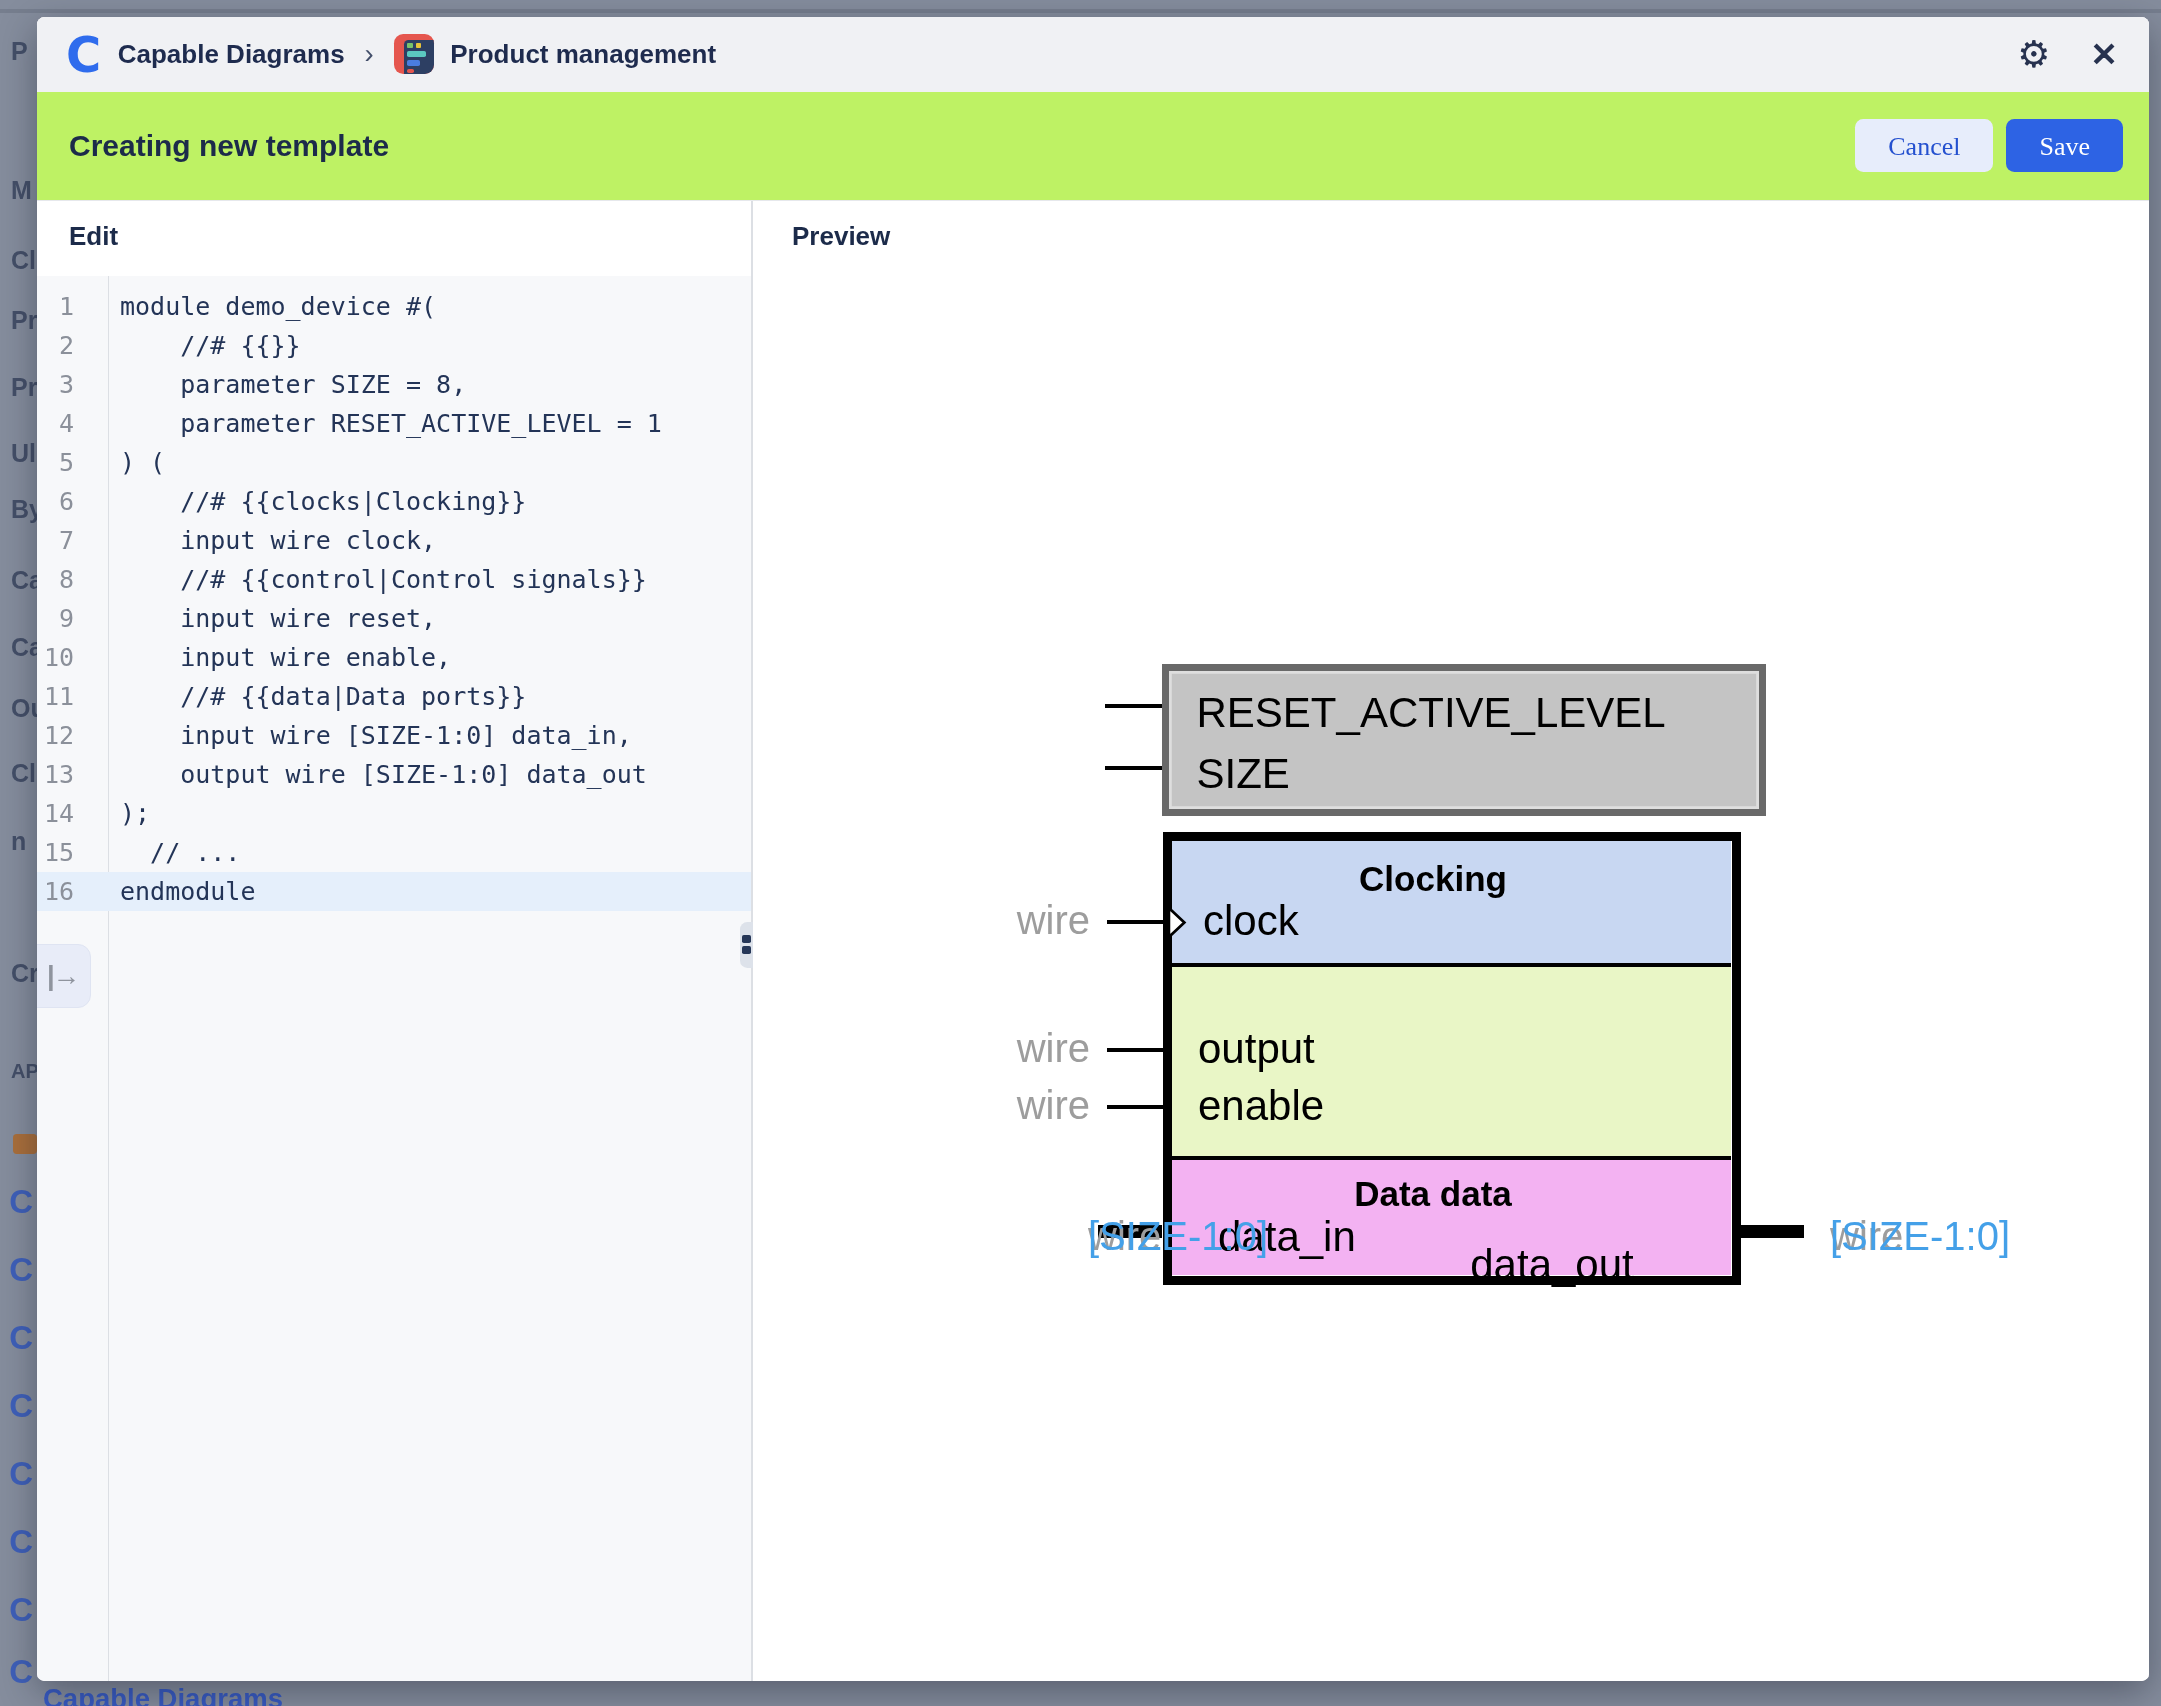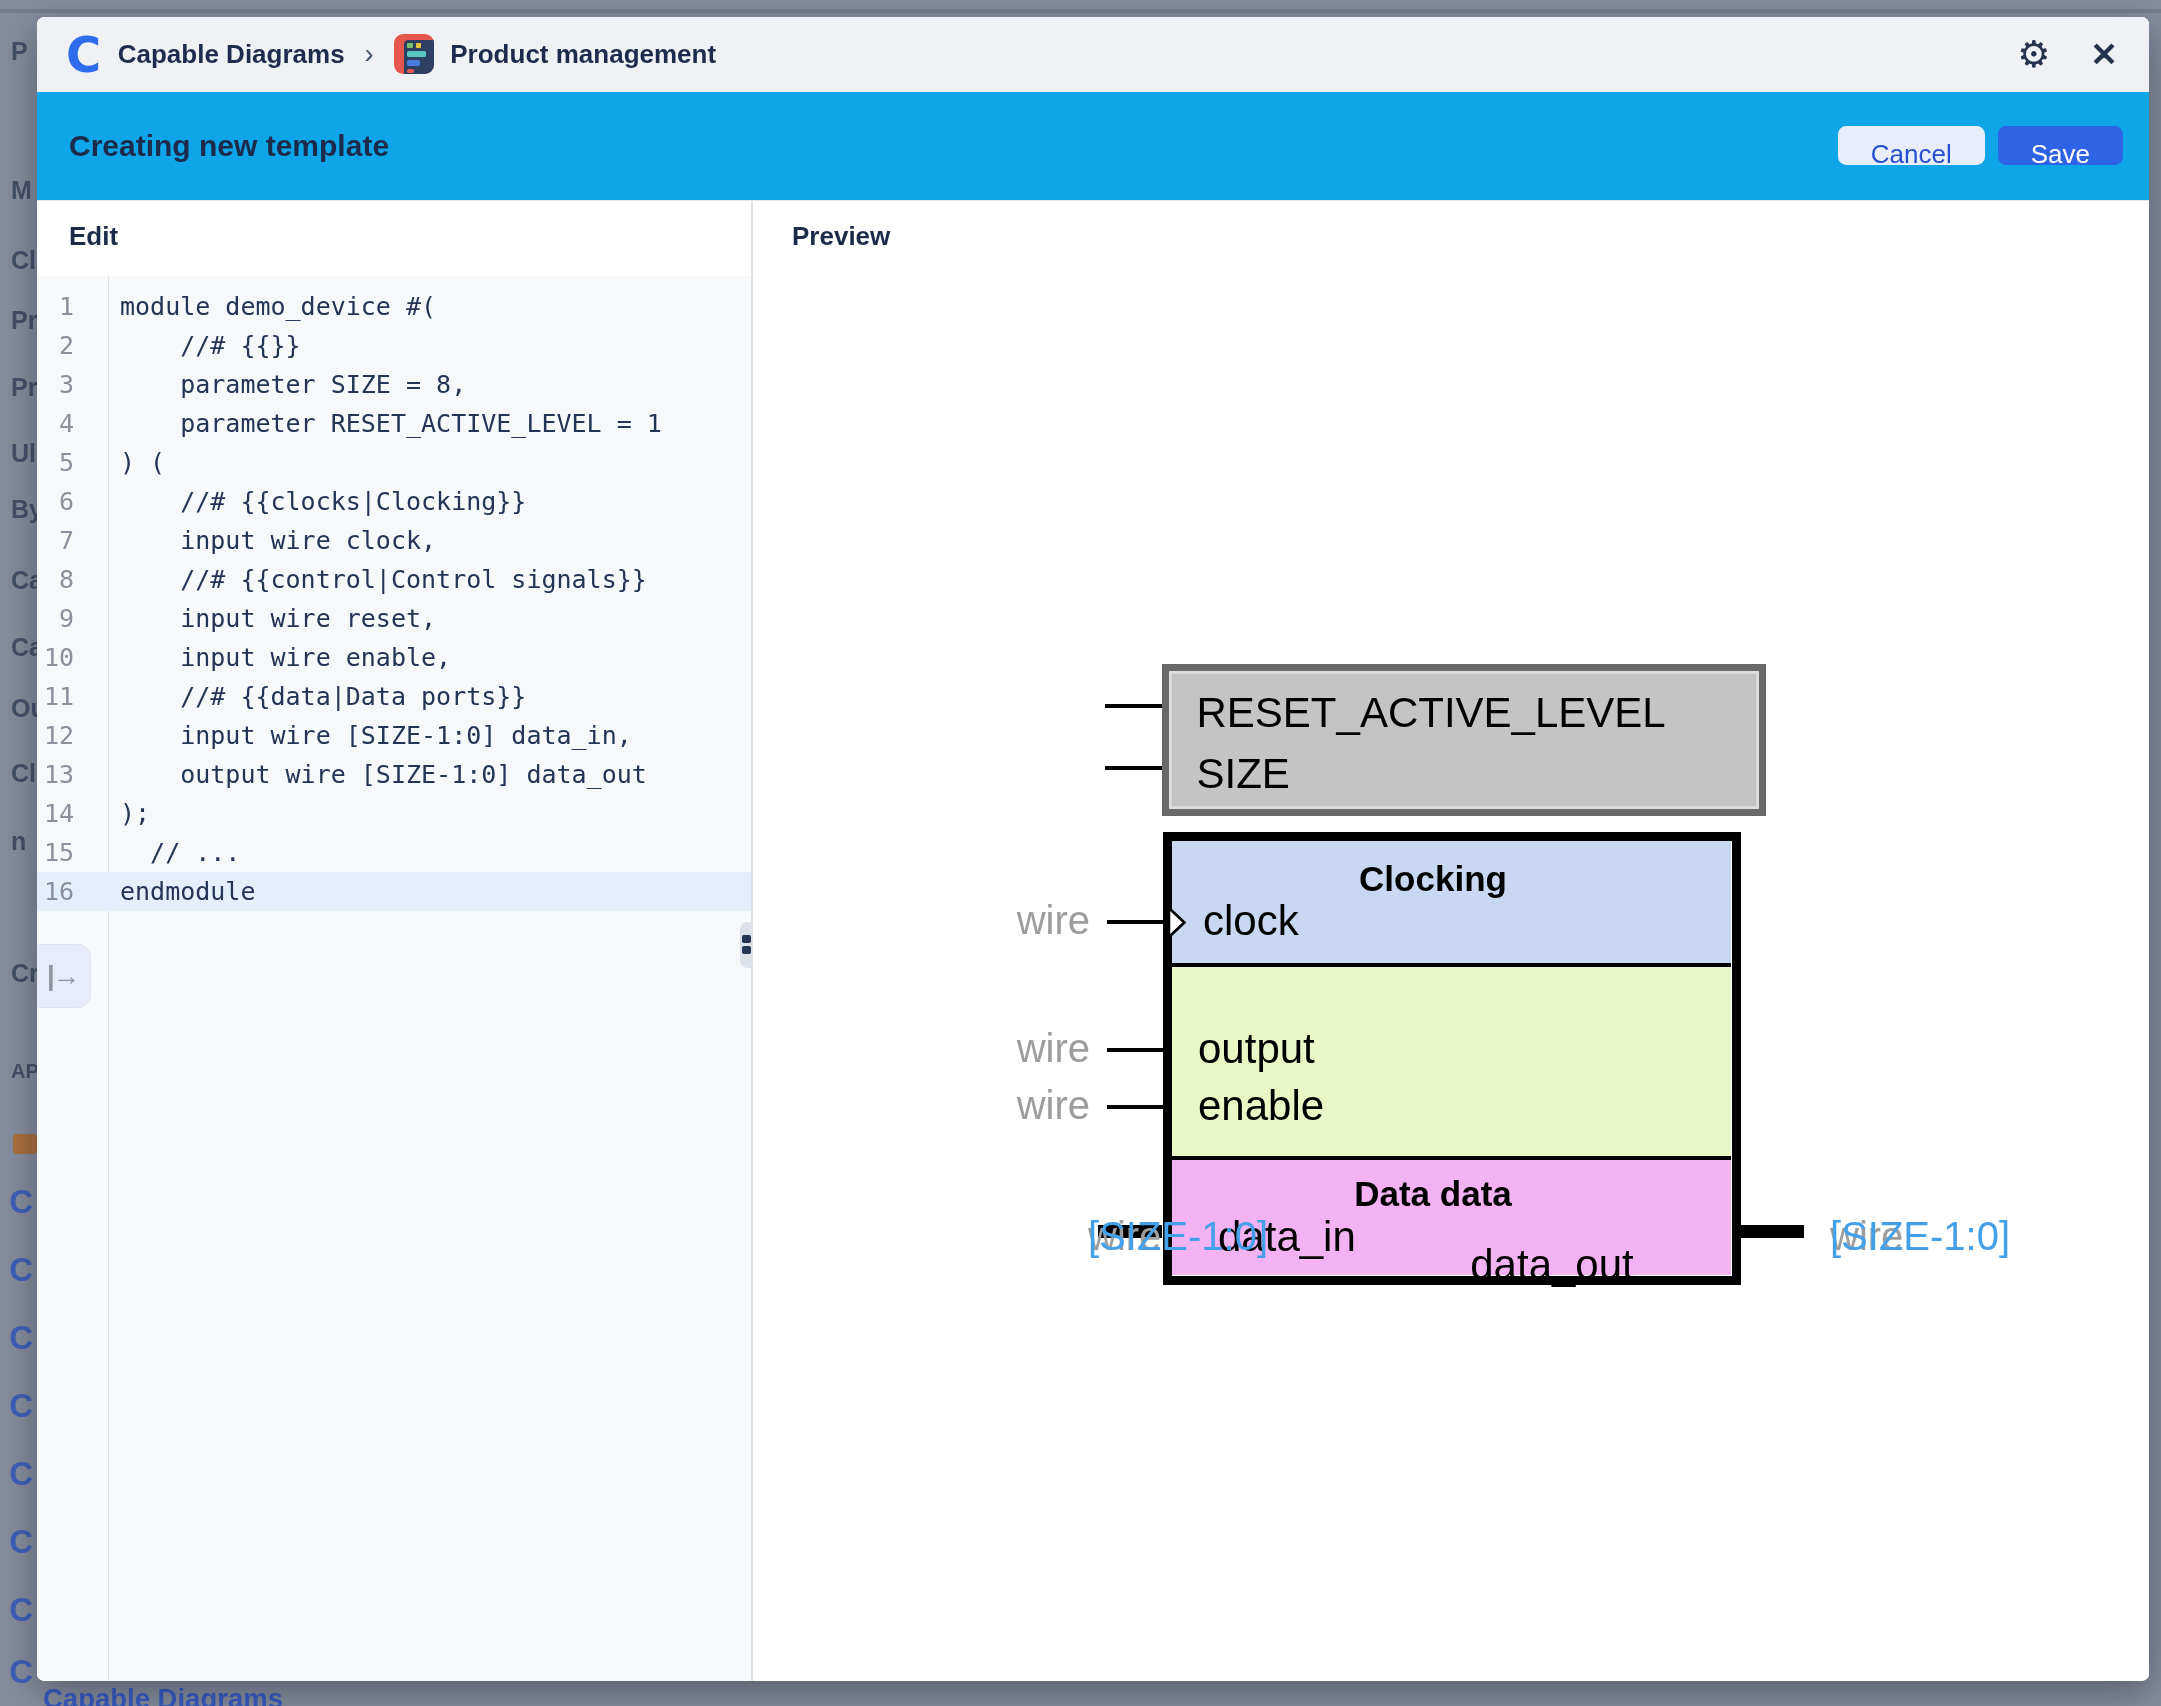--- a/index.html
+++ b/index.html
@@ -27,26 +27,26 @@
   .proj-inner{position:absolute;left:10px;top:6.4px;width:30px;height:34px;background:#2d3f63;border-radius:4.6px 0 0 0;}
   .proj-dot1{position:absolute;left:3.7px;top:2.8px;width:5.5px;height:4.6px;background:#7ac36a;border-radius:0.9px;}
   .proj-dot2{position:absolute;left:12px;top:2.8px;width:5.5px;height:4.6px;background:#e8c33a;border-radius:0.9px;}
   .proj-bar1{position:absolute;left:3.7px;top:11px;width:18.4px;height:5.5px;background:#5bc8c0;border-radius:1.8px;}
   .proj-bar2{position:absolute;left:3.7px;top:20px;width:13px;height:5.5px;background:#4a7de0;border-radius:1.8px;}
   .proj-bar3{position:absolute;left:3.7px;top:28.5px;width:6.4px;height:4.6px;background:#e5564e;border-radius:1.8px;}
   .topbar-right{margin-left:auto;display:flex;align-items:center;gap:40px;margin-right:31px;}
   .gear{font-size:37px;color:#27324f;cursor:pointer;line-height:1;}
   .close-x{font-size:33px;color:#27324f;cursor:pointer;line-height:1;font-weight:600;}
 
-  .titlerow{position:absolute;left:0;top:75px;width:100%;height:108px;background:#0ea5e9;
+  .titlerow{position:absolute;left:0;top:75px;width:100%;height:108px;background:#bef264;
             border-bottom:0.9px solid #e6e8ec;display:flex;align-items:center;}
   .page-title{font-size:30px;font-weight:700;color:#1c2b4a;margin-left:32px;}
   .btns{margin-left:auto;margin-right:26px;display:flex;gap:13px;}
-  .btn{height:39px;border:none;border-radius:8.3px;font-size:26px;font-weight:500;
-       font-family:Liberation Sans, sans-serif;cursor:pointer;padding:13px 33px;}
+  .btn{height:53px;border:none;border-radius:8.3px;font-size:26px;font-weight:500;
+       font-family:Liberation Serif, serif;cursor:pointer;padding:13px 33px;}
   .btn-cancel{background:#e7edfb;color:#2450cf;}
   .btn-save{background:#2d63e4;color:#ffffff;}
 
   .paneheader{position:absolute;left:0;top:184px;width:100%;height:75px;background:#ffffff;
               border-bottom:0.9px solid #eef0f2;}
   .pane-label{position:absolute;top:20px;font-size:26px;font-weight:700;color:#1c2b4a;}
   .lbl-edit{left:32px;} .lbl-preview{left:755px;}
 
   .vsplit{position:absolute;left:714px;top:184px;width:1.8px;height:1480px;background:#dcdfe4;}
   .split-handle{position:absolute;left:703px;top:905px;width:24px;height:46px;background:#dde2ea;

